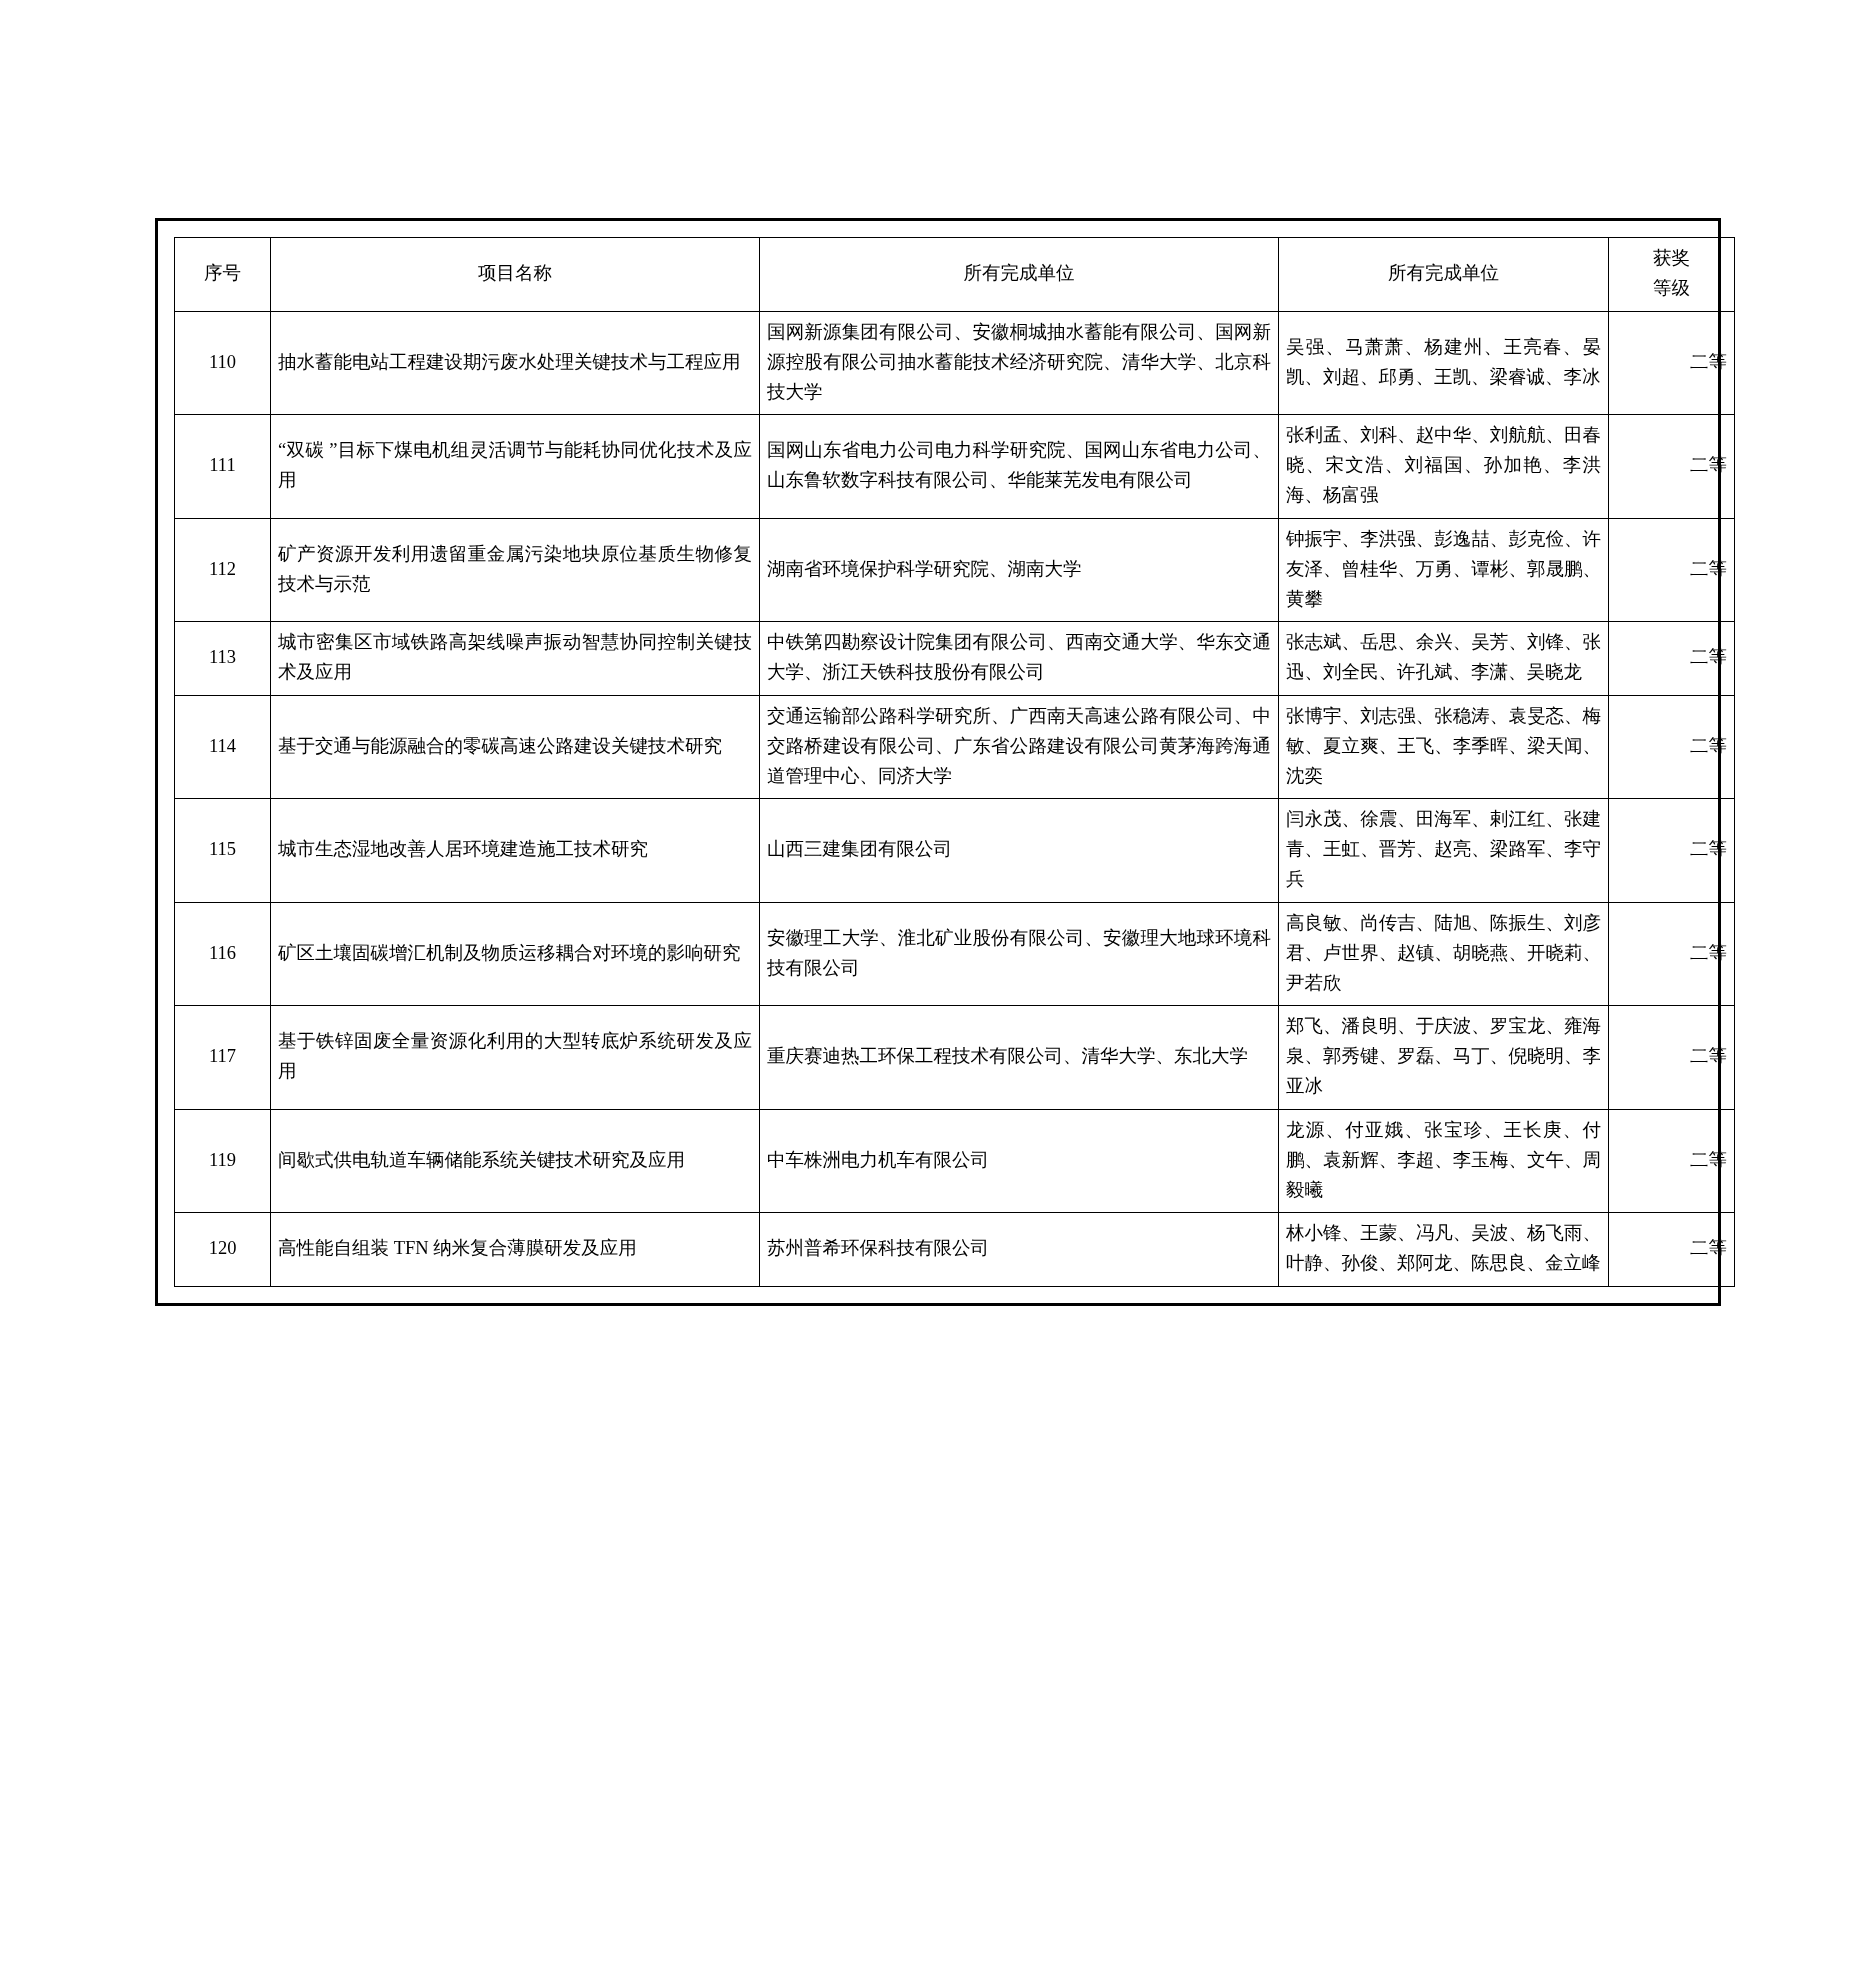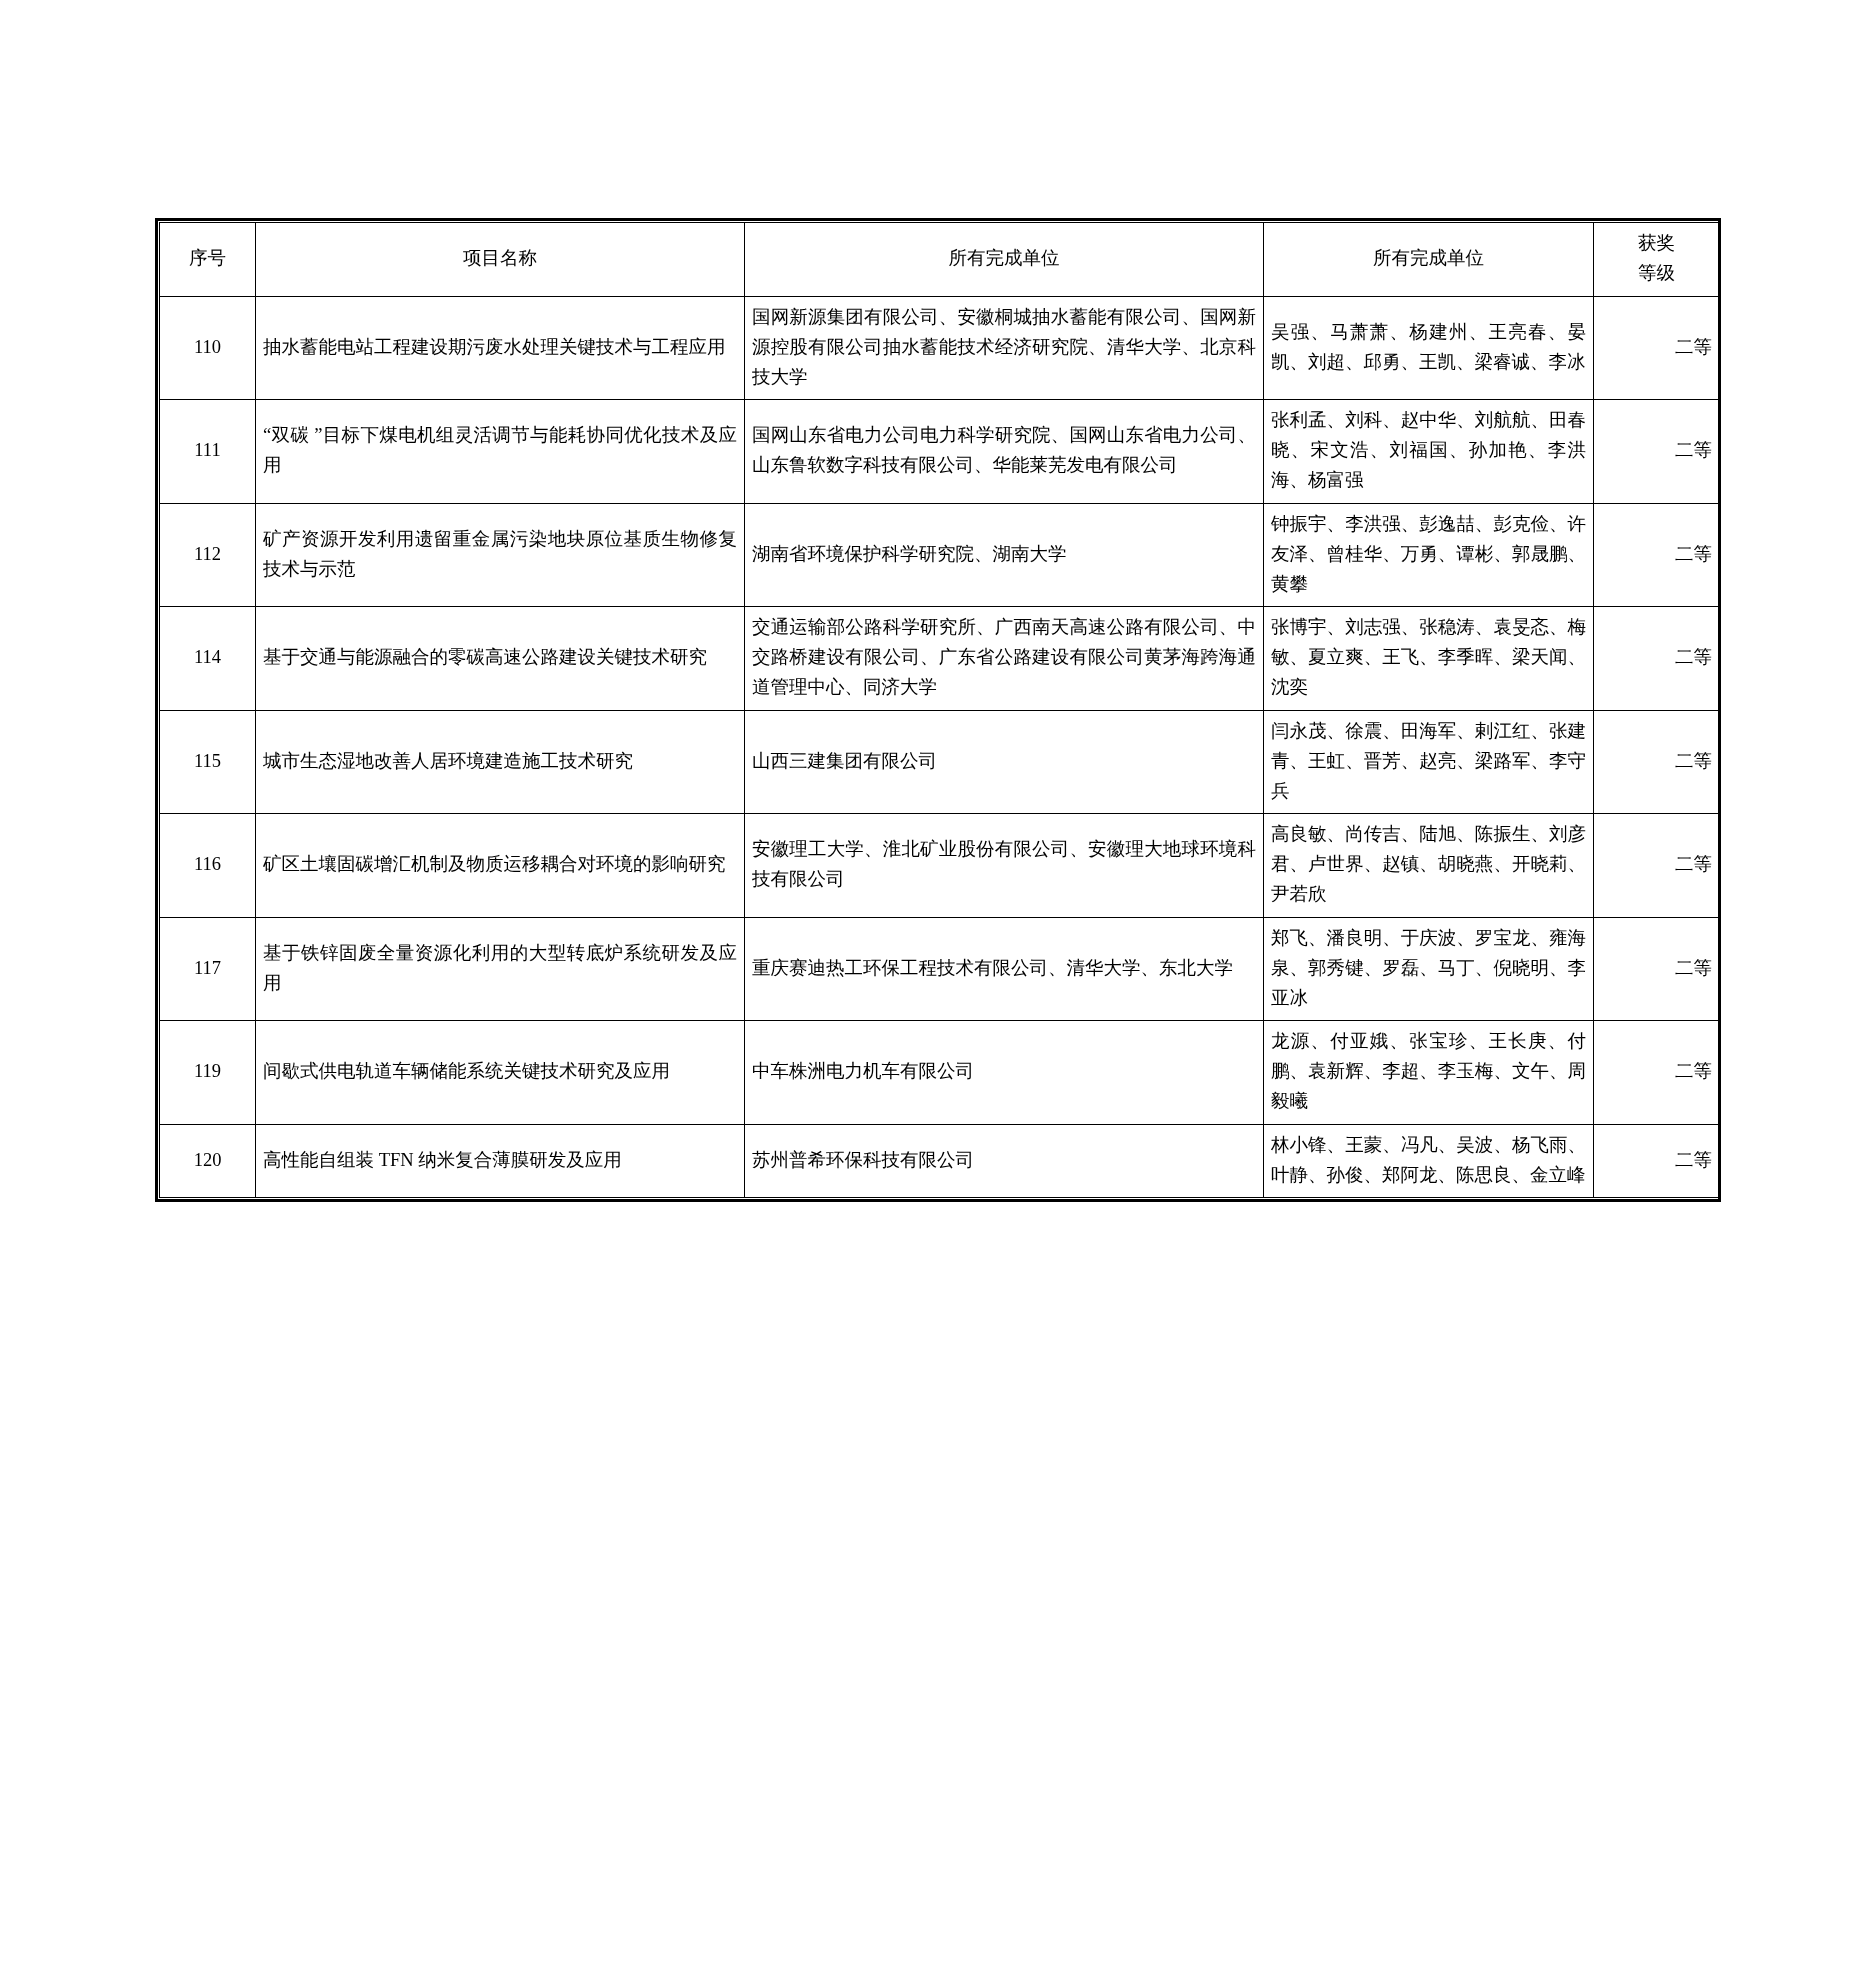--- a/index.html
+++ b/index.html
@@ -20,21 +20,21 @@
   }
   .sheet {
     position: absolute;
     left: 155px;
     top: 218px;
     width: 1566px;
   }
   
   .table-outer {
     border: 3.5px solid #000;
-    padding: 1px;
+    padding: 16px;
     box-sizing: border-box;
   }
   table.award-table {
     border-collapse: collapse;
     width: 100%;
     table-layout: fixed;
   }
   table.award-table td, table.award-table th {
     border: 1.2px solid #000;
     vertical-align: middle;
@@ -115,20 +115,27 @@
             <td class="cell-level">二等</td>
           </tr>
           <tr>
             <td class="cell-no">112</td>
             <td class="cell-text">矿产资源开发利用遗留重金属污染地块原位基质生物修复技术与示范</td>
             <td class="cell-text">湖南省环境保护科学研究院、湖南大学</td>
             <td class="cell-text">钟振宇、李洪强、彭逸喆、彭克俭、许友泽、曾桂华、万勇、谭彬、郭晟鹏、黄攀</td>
             <td class="cell-level">二等</td>
           </tr>
           <tr>
+            <td class="cell-no">113</td>
+            <td class="cell-text">城市密集区市域铁路高架线噪声振动智慧协同控制关键技术及应用</td>
+            <td class="cell-text">中铁第四勘察设计院集团有限公司、西南交通大学、华东交通大学、浙江天铁科技股份有限公司</td>
+            <td class="cell-text">张志斌、岳思、余兴、吴芳、刘锋、张迅、刘全民、许孔斌、李潇、吴晓龙</td>
+            <td class="cell-level">二等</td>
+          </tr>
+          <tr>
             <td class="cell-no">114</td>
             <td class="cell-text">基于交通与能源融合的零碳高速公路建设关键技术研究</td>
             <td class="cell-text">交通运输部公路科学研究所、广西南天高速公路有限公司、中交路桥建设有限公司、广东省公路建设有限公司黄茅海跨海通道管理中心、同济大学</td>
             <td class="cell-text">张博宇、刘志强、张稳涛、袁旻忞、梅敏、夏立爽、王飞、李季晖、梁天闻、沈奕</td>
             <td class="cell-level">二等</td>
           </tr>
           <tr>
             <td class="cell-no">115</td>
             <td class="cell-text">城市生态湿地改善人居环境建造施工技术研究</td>
             <td class="cell-text">山西三建集团有限公司</td>

